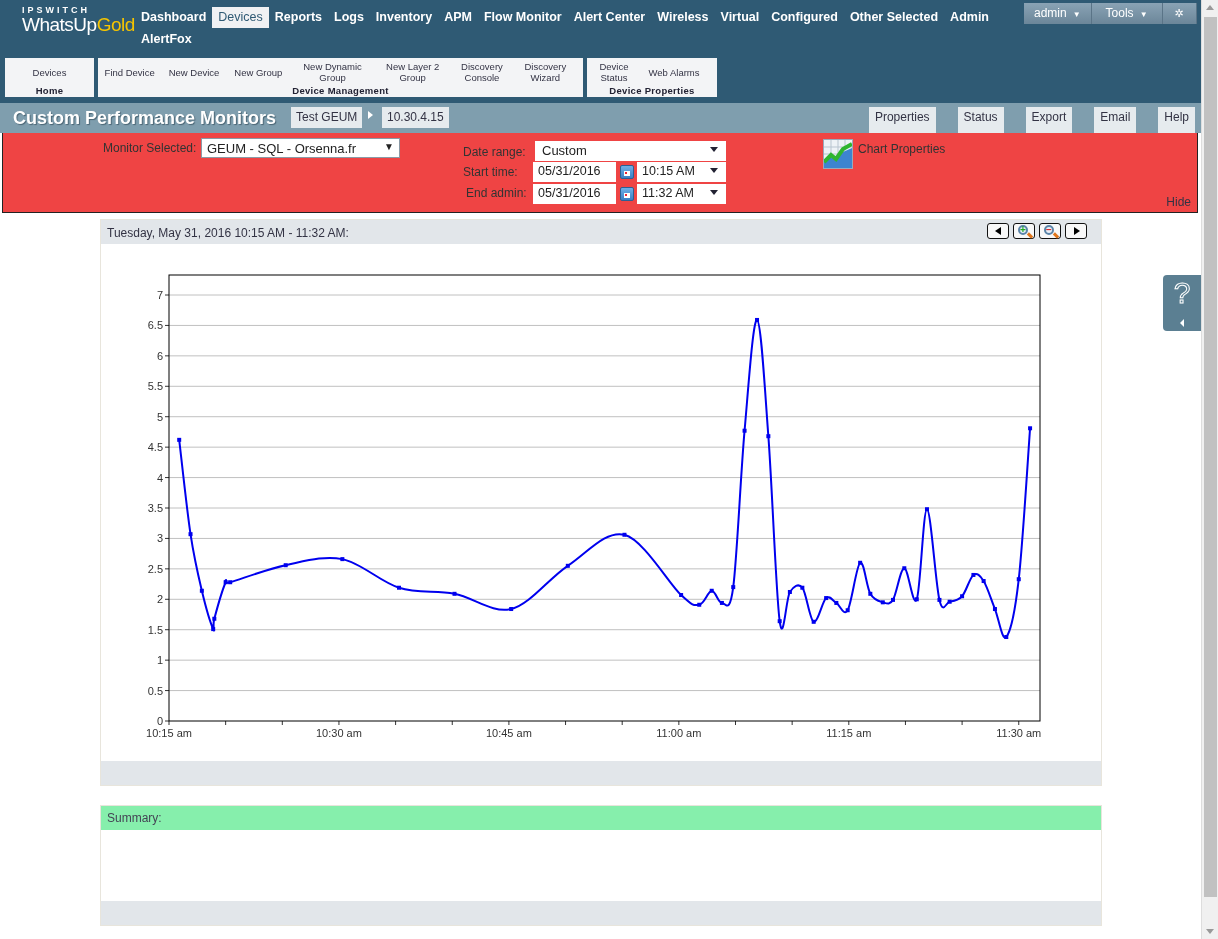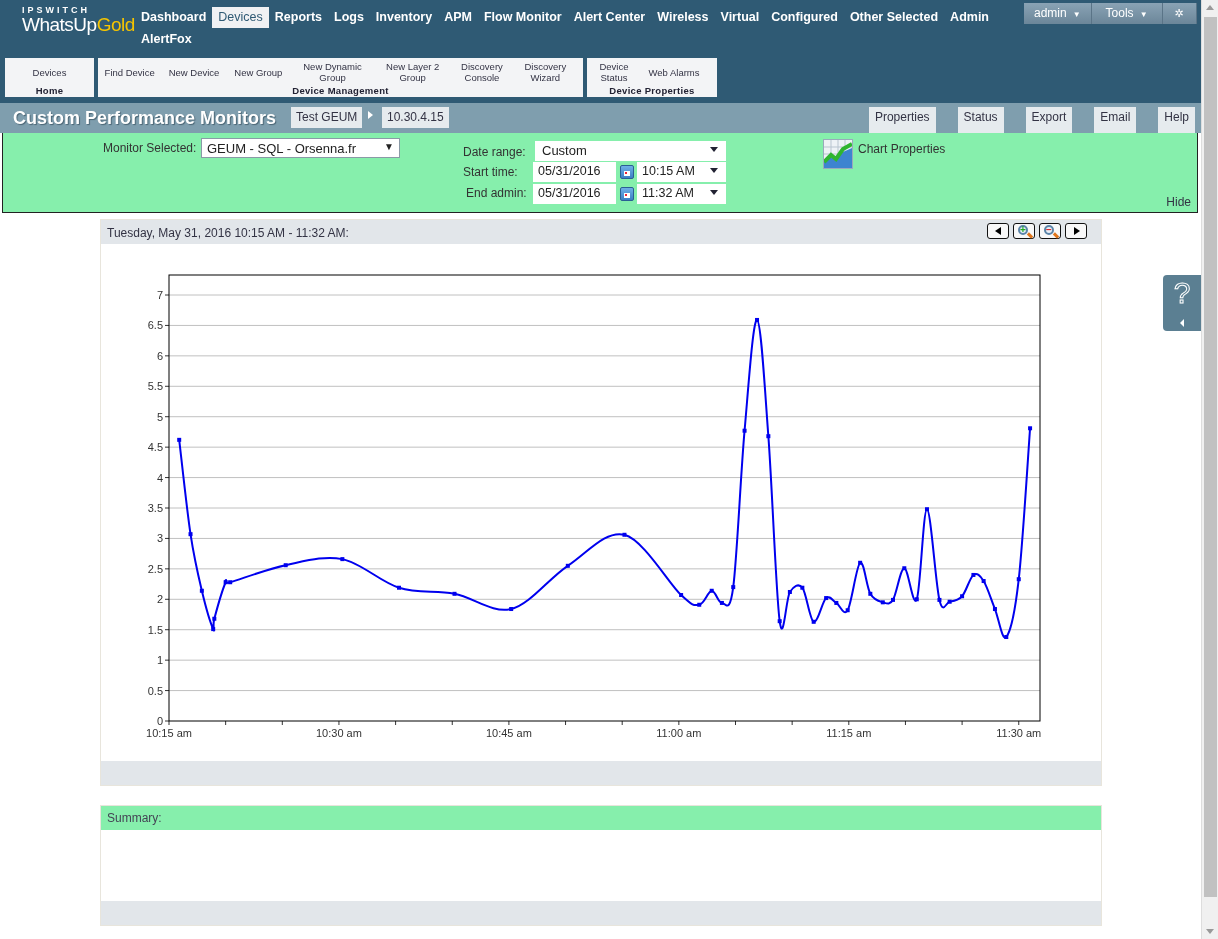--- a/index.html
+++ b/index.html
@@ -20,21 +20,21 @@
   .subnav-group { position: relative; height: 39px; }
   .subnav-group .items { display: flex; align-items: center; height: 28px; padding: 0 6px; }
   .subnav-group .si { font-size: 9.5px; color: #334; text-align: center; padding: 0 5px; line-height: 11px; }
   .subnav-group .gl { font-size: 9.5px; font-weight: bold; color: #223; text-align: center; position: absolute; bottom: 1px; left: 0; right: 0; letter-spacing: 0.3px; }
   .titlebar { position: absolute; left: 0; top: 103px; width: 1201px; height: 30px; background: #7f9eae; }
   .titlebar .ttl { position: absolute; left: 13px; top: 5px; color: #fff; font-weight: bold; font-size: 18px; text-shadow: 1px 1px 1px #4a6473; }
   .crumb { position: absolute; top: 4px; background: #e6ebee; color: #334; font-size: 12px; height: 21px; padding: 3px 5px; }
   .crumb-arrow { position: absolute; top: 8px; left: 368px; width: 0; height: 0; border-left: 5px solid #fff; border-top: 4px solid transparent; border-bottom: 4px solid transparent; }
   .tbtns { position: absolute; right: 6px; top: 4px; display: flex; gap: 5px; }
   .tbtns .tb { background: #e6ebee; color: #334; font-size: 12px; height: 37px; padding: 3px 6px; margin-left: 17px; }
-  .filters { position: absolute; left: 2px; top: 133px; width: 1196px; height: 80px; background: #86efac; border: 1px solid #222; border-top: none; }
+  .filters { position: absolute; left: 2px; top: 133px; width: 1196px; height: 80px; background: #ef4444; border: 1px solid #222; border-top: none; }
   .lbl { position: absolute; font-size: 12px; color: #333; }
   .sel { position: absolute; background: #fff; font-size: 13px; color: #222; height: 20px; padding: 2px 5px; }
   .sel .dd { position: absolute; right: 8px; top: 6px; width: 0; height: 0; border-top: 5px solid #223; border-left: 4px solid transparent; border-right: 4px solid transparent; }
   .sel.bordered { border: 1px solid #8a9aa6; }
   .cal { position: absolute; width: 14px; height: 14px; border-radius: 2px; background: linear-gradient(#6fb0e6, #3b7fc4); border: 1px solid #2b5f94; }
   .cal::after { content: ""; position: absolute; left: 3px; top: 5px; width: 6px; height: 5px; background: #fff; }
   .cal::before { content: ""; position: absolute; left: 4px; top: 6px; width: 2px; height: 2px; background: #e23; z-index: 2; }
   .chartprops { position: absolute; left: 820px; top: 6px; display: flex; align-items: center; }
   .chartprops .cp-icon { width: 30px; height: 30px; position: relative; background: #dbe6ef; border: 1px solid #9ab; }
   .chartprops .cp-label { font-size: 12px; color: #333; margin-left: 5px; margin-top: -10px; }

